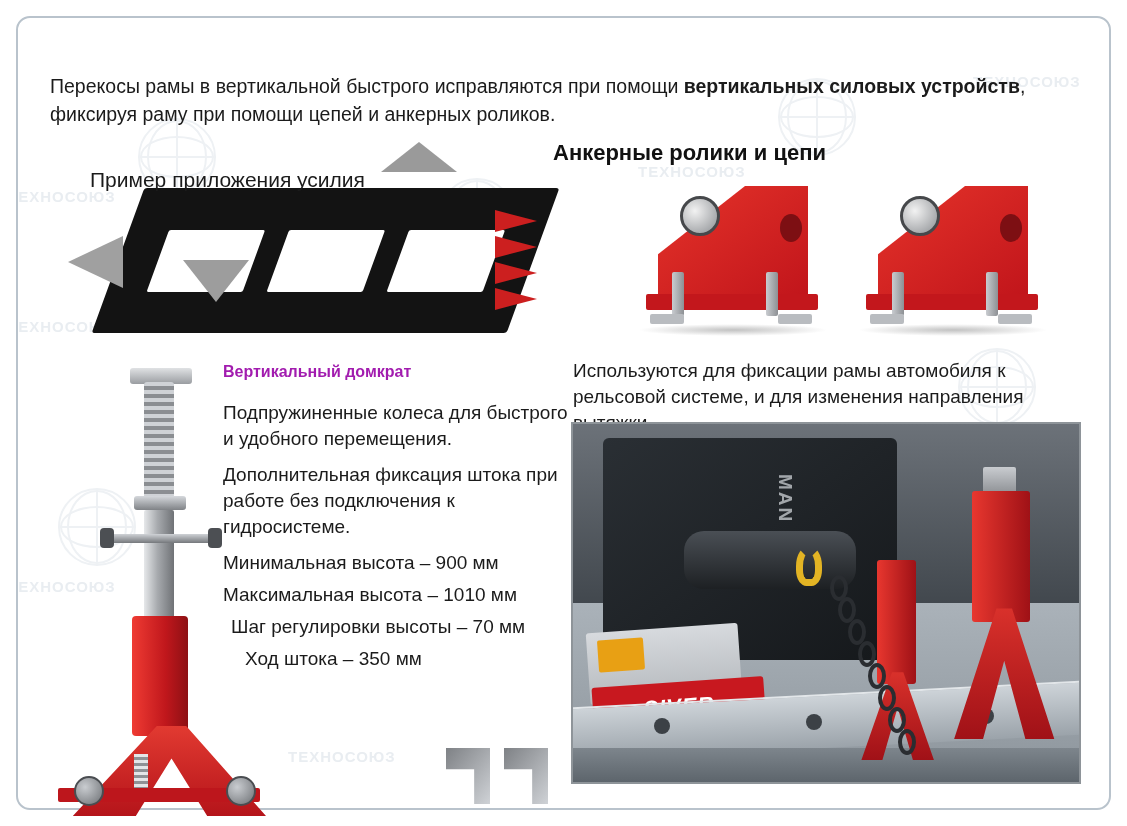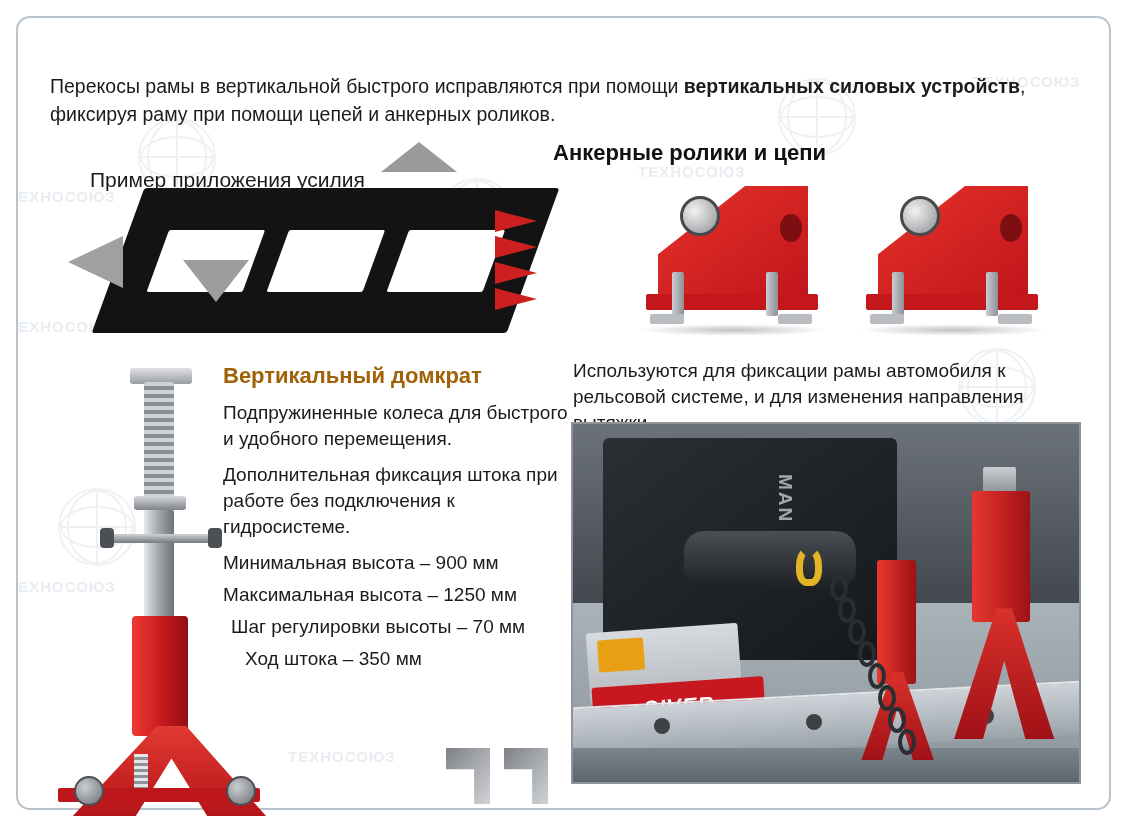--- a/index.html
+++ b/index.html
@@ -288,23 +288,23 @@
   .jack-spring {
     position: absolute; left: 86px; top: 396px;
     width: 14px; height: 46px;
     background: repeating-linear-gradient(to bottom, #e4e6e8 0 3px, #8f9296 3px 6px);
   }
 
   
   .jack-title {
     position: absolute;
     left: 205px; top: 345px;
-    font-size: 22px;
+    font-size: 16px;
     font-weight: bold;
-    color: #a16207;
+    color: #a21caf;
   }
   .jack-list {
     position: absolute;
     left: 205px; top: 382px;
     width: 345px;
     font-size: 19px;
     line-height: 26px;
     color: #1b1b1b;
   }
   .jack-list p { margin: 0 0 10px 0; }
@@ -549,21 +549,21 @@
       <div class="jack-base"></div>
       <div class="jack-wheel w-l"></div>
       <div class="jack-wheel w-r"></div>
     </div>
 
     <div class="jack-title">Вертикальный домкрат</div>
     <div class="jack-list">
       <p>Подпружиненные колеса для быстрого и удобного перемещения.</p>
       <p>Дополнительная фиксация штока при работе без подключения к гидросистеме.</p>
       <p class="tight">Минимальная высота – 900 мм</p>
-      <p class="tight">Максимальная высота – 1250 мм</p>
+      <p class="tight">Максимальная высота – 1010 мм</p>
       <p class="tight indent1">Шаг регулировки высоты – 70 мм</p>
       <p class="tight indent2">Ход штока – 350 мм</p>
     </div>
 
     <div class="upor-shape u1"></div>
     <div class="upor-shape u2"></div>
 
     <div class="photo">
       <div class="ph-sky"></div>
       <div class="ph-floor"></div>

